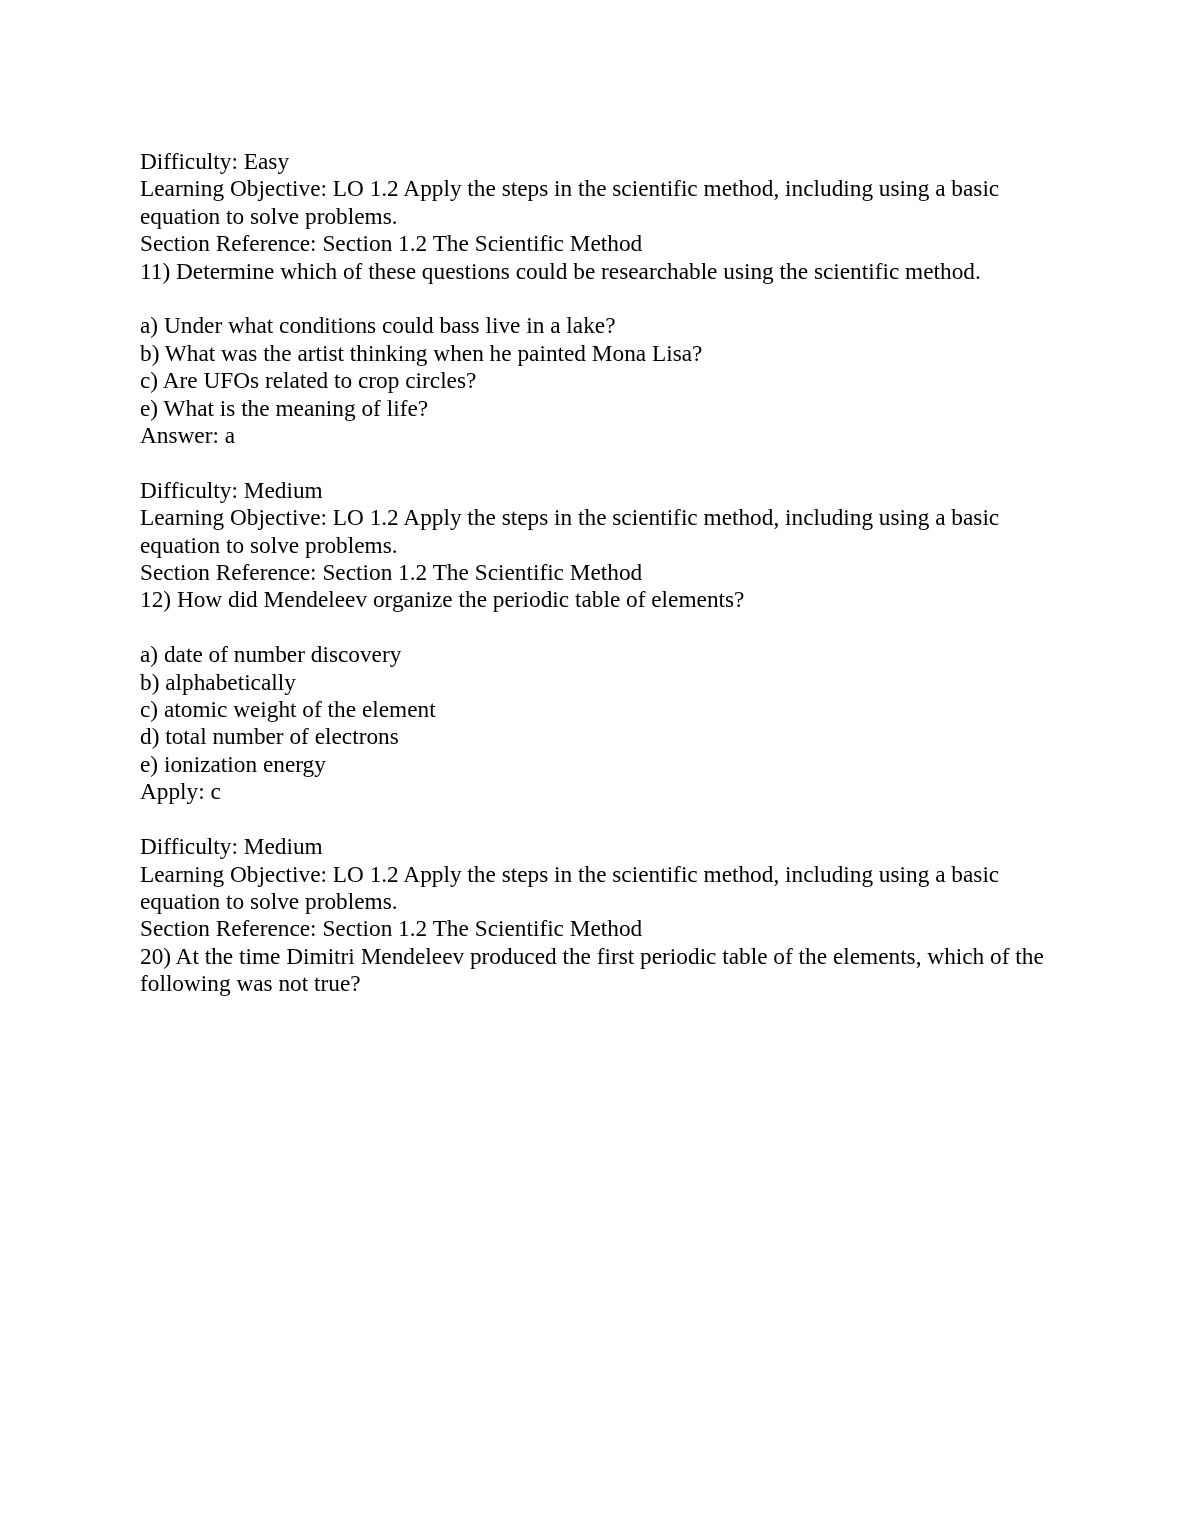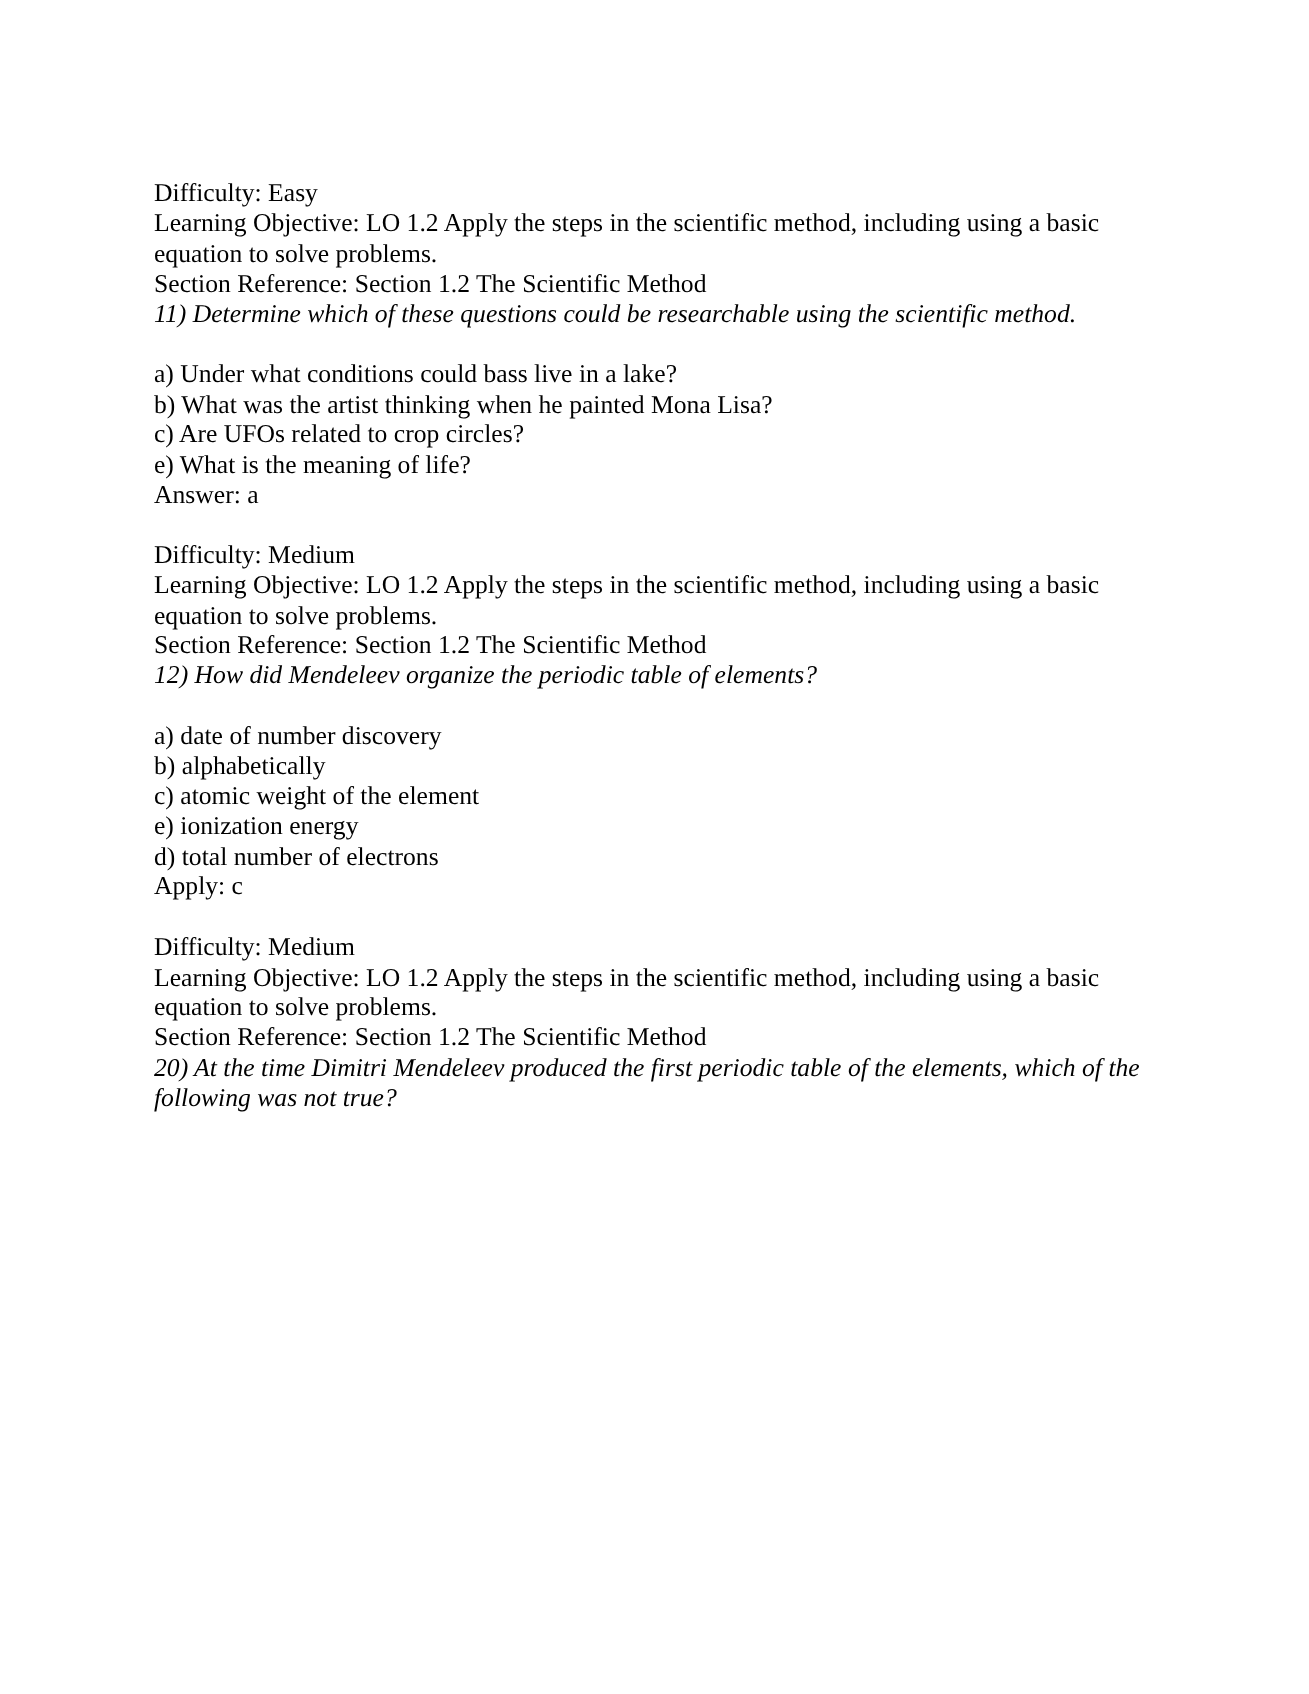--- a/index.html
+++ b/index.html
@@ -13,30 +13,30 @@
     height: 1540px;
     background: #ffffff;
     color: #000000;
     overflow: hidden;
     font-family: "Liberation Serif", "DejaVu Serif", serif;
     font-size: 23.3px;
     line-height: 27.4px;
   }
   .content {
     position: absolute;
-    top: 163px;
+    top: 148px;
     left: 140px;
     width: 910px;
   }
   .content p {
     margin: 0;
     padding: 0;
   }
   .gap-1 { margin-top: 27.4px; }
-  .gap-2 { margin-top: 54.8px; font-style: italic; }
+  .gap-2 { margin-top: 54.8px; }
 </style>
 </head>
 <body>
 
 <div class="page">
   <div class="content">
 
     <div class="block">
       <p>Difficulty: Easy</p>
       <p>Learning Objective: LO 1.2 Apply the steps in the scientific method, including using a basic equation to solve problems.</p>
@@ -55,22 +55,22 @@
       <p>Difficulty: Medium</p>
       <p>Learning Objective: LO 1.2 Apply the steps in the scientific method, including using a basic equation to solve problems.</p>
       <p>Section Reference: Section 1.2 The Scientific Method</p>
     </div>
 
     <p class="gap-2">12) How did Mendeleev organize the periodic table of elements?</p>
     <div class="block gap-1">
       <p>a) date of number discovery</p>
       <p>b) alphabetically</p>
       <p>c) atomic weight of the element</p>
+      <p>d) total number of electrons</p>
       <p>e) ionization energy</p>
-      <p>d) total number of electrons</p>
     </div>
     <p class="gap-1">Apply: c</p>
     <div class="block gap-1">
       <p>Difficulty: Medium</p>
       <p>Learning Objective: LO 1.2 Apply the steps in the scientific method, including using a basic equation to solve problems.</p>
       <p>Section Reference: Section 1.2 The Scientific Method</p>
     </div>
 
     <p class="gap-2">20) At the time Dimitri Mendeleev produced the first periodic table of the elements, which of the following was not true?</p>
 

